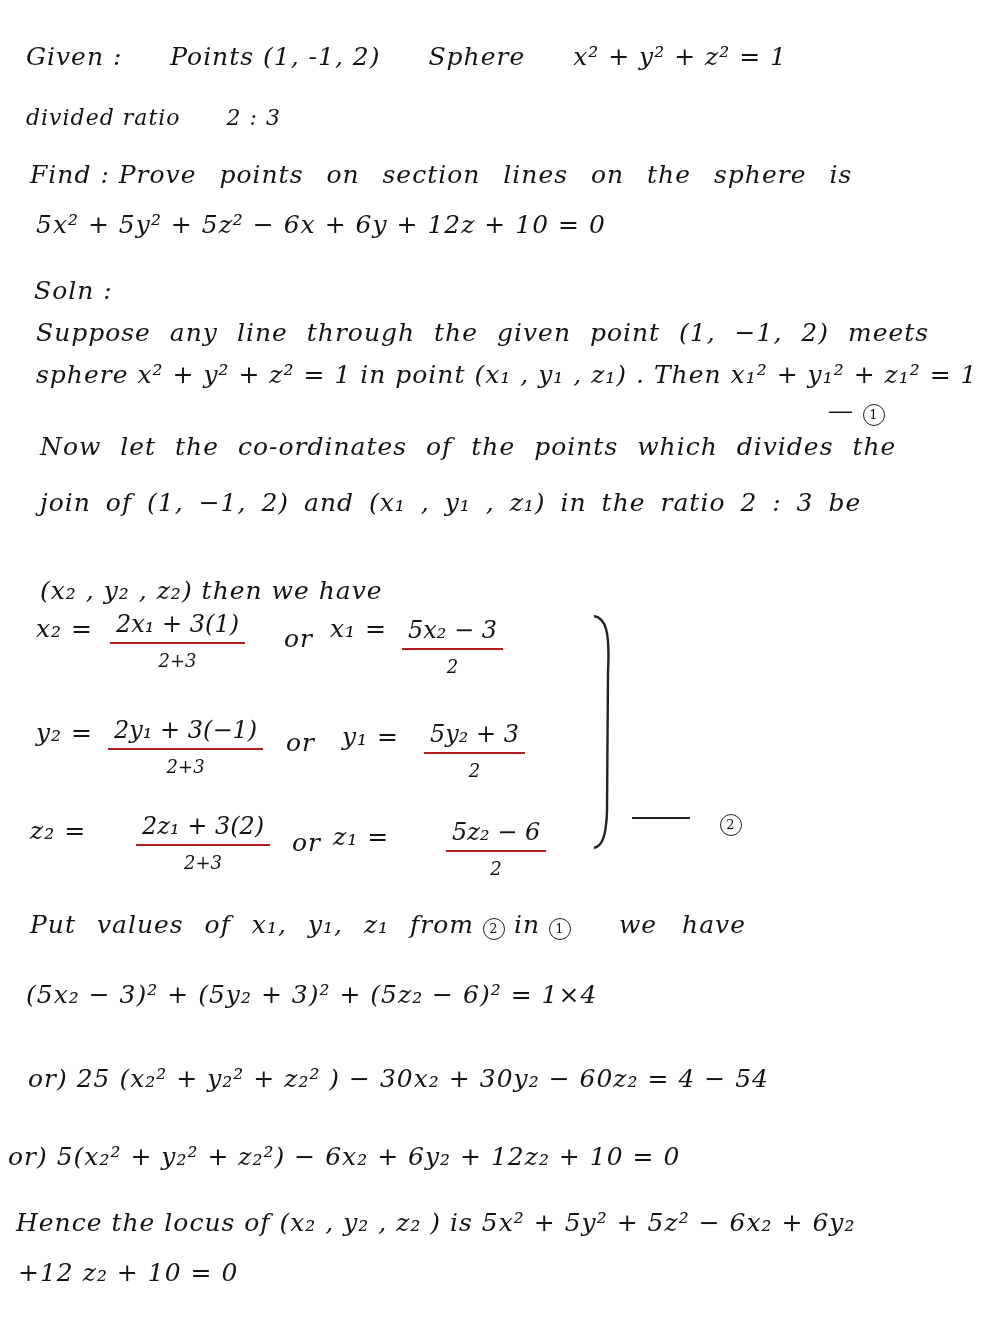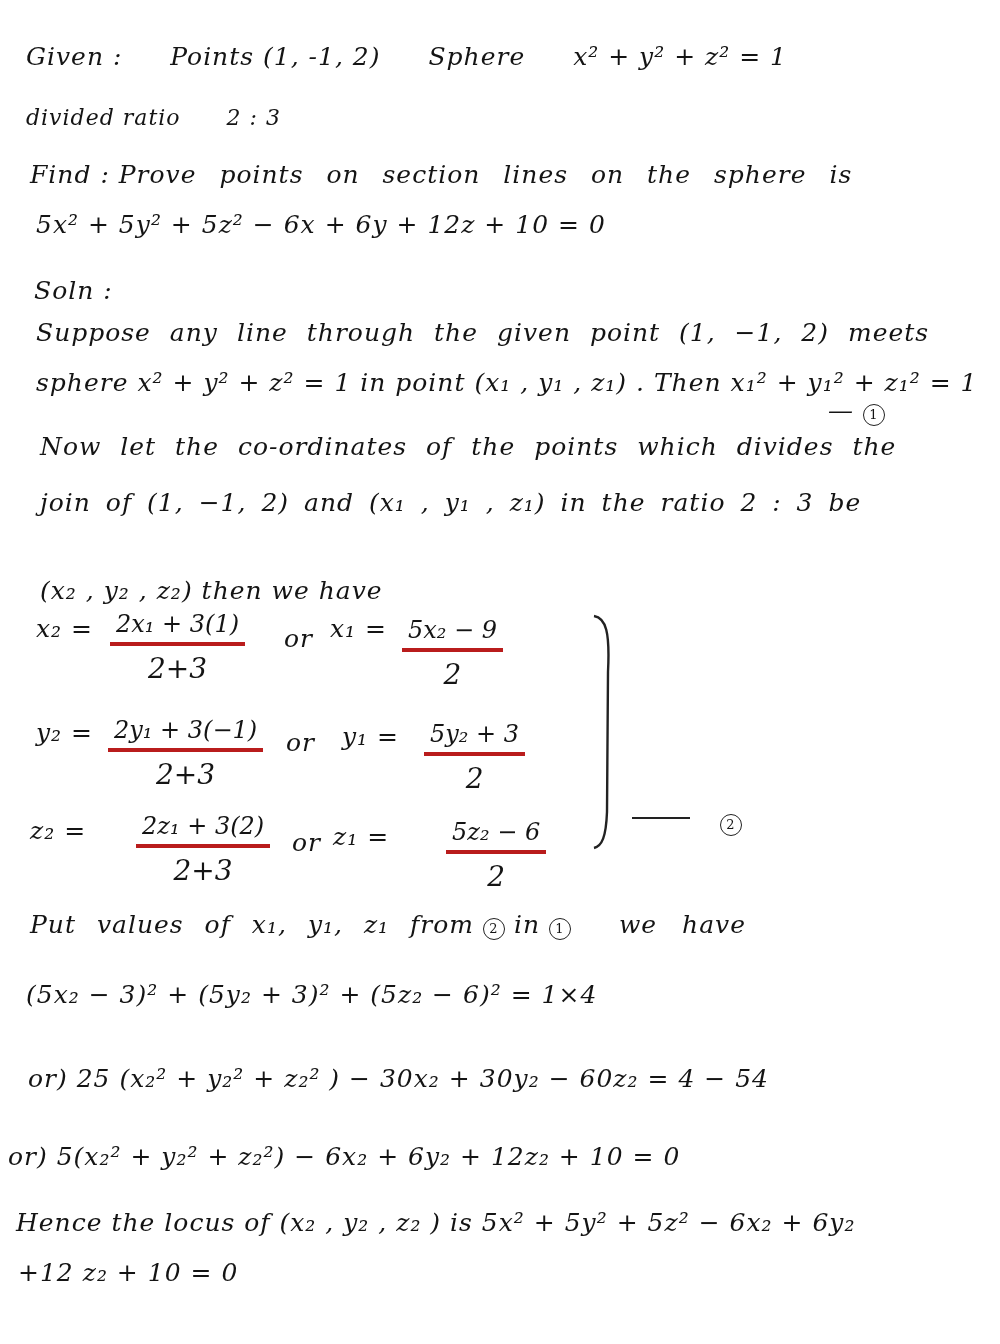--- a/index.html
+++ b/index.html
@@ -3,22 +3,22 @@
 <meta charset="utf-8">
 <style>
   html, body { margin:0; padding:0; }
   body {
     width:1000px; height:1344px; background:#ffffff; position:relative; overflow:hidden;
     font-family: "DejaVu Serif", serif; color:#141414;
   }
   .ln { position:absolute; white-space:nowrap; font-size:25px; font-style:italic; letter-spacing:1px; }
   .gap { display:inline-block; width:30px; }
   .frac { position:absolute; text-align:center; font-style:italic; font-size:24px; }
-  .frac .num { display:block; padding:0 6px 4px; border-bottom:4px solid #b91c1c; }
-  .frac .den { display:block; padding-top:6px; font-size:28px; }
+  .frac .num { display:block; padding:0 6px 4px; border-bottom:2px solid #b91c1c; }
+  .frac .den { display:block; padding-top:6px; font-size:18px; }
   .circ { display:inline-flex; align-items:center; justify-content:center; width:20px; height:20px;
           border:1.8px solid #222; border-radius:50%; font-size:13px; font-style:normal; line-height:1; }
   .brace { position:absolute; left:590px; top:612px; width:30px; height:240px; }
   .arrowline { position:absolute; left:632px; top:817px; width:58px; height:2px; background:#222; }
 </style>
 </head>
 <body>
 
 <div class="ln" style="left:26px;top:42px;">
   <span>Given :</span>
@@ -37,40 +37,40 @@
 </div>
 
 <div class="ln" style="left:30px;top:160px;">
   <span>Find :</span>
   <span style="word-spacing:14px;margin-top:12px;">Prove points on section lines on the sphere is</span>
 </div>
 <div class="ln" style="left:36px;top:210px;text-align:center;">5x² + 5y² + 5z² − 6x + 6y + 12z + 10 = 0</div>
 
 <div class="ln" style="left:34px;top:276px;">Soln :</div>
 <div class="ln" style="left:36px;top:318px;word-spacing:10px;">Suppose any line through the given point (1, −1, 2) meets</div>
-<div class="ln" style="left:36px;top:368px;">
+<div class="ln" style="left:36px;top:360px;">
   <span>sphere  x² + y² + z² = 1  in point (x₁ , y₁ , z₁) . Then</span>
   <span>x₁² + y₁² + z₁² = 1</span>
 </div>
 <div class="ln" style="left:828px;top:396px;">
   — <span class="circ">1</span>
 </div>
 <div class="ln" style="left:40px;top:432px;word-spacing:10px;">Now let the co-ordinates of the points which divides the</div>
 <div class="ln" style="left:40px;top:488px;word-spacing:6px;">join of (1, −1, 2) and (x₁ , y₁ , z₁) in the ratio 2 : 3 be</div>
 <div class="ln" style="left:40px;top:576px;">(x₂ , y₂ , z₂)  then  we  have</div>
 
 <div class="ln" style="left:36px;top:614px;">x₂ =</div>
 <div class="frac" style="left:110px;top:610px;">
   <span class="num">2x₁ + 3(1)</span>
   <span class="den">2+3</span>
 </div>
 <div class="ln" style="left:284px;top:624px;">or</div>
 <div class="ln" style="left:330px;top:614px;">x₁ =</div>
 <div class="frac" style="left:402px;top:616px;">
-  <span class="num">5x₂ − 9</span>
+  <span class="num">5x₂ − 3</span>
   <span class="den">2</span>
 </div>
 
 <div class="ln" style="left:36px;top:718px;font-style:italic;">y₂ =</div>
 <div class="frac" style="left:108px;top:716px;">
   <span class="num">2y₁ + 3(−1)</span>
   <span class="den">2+3</span>
 </div>
 <div class="ln" style="left:286px;top:728px;">or</div>
 <div class="ln" style="left:342px;top:722px;">y₁ =</div>

